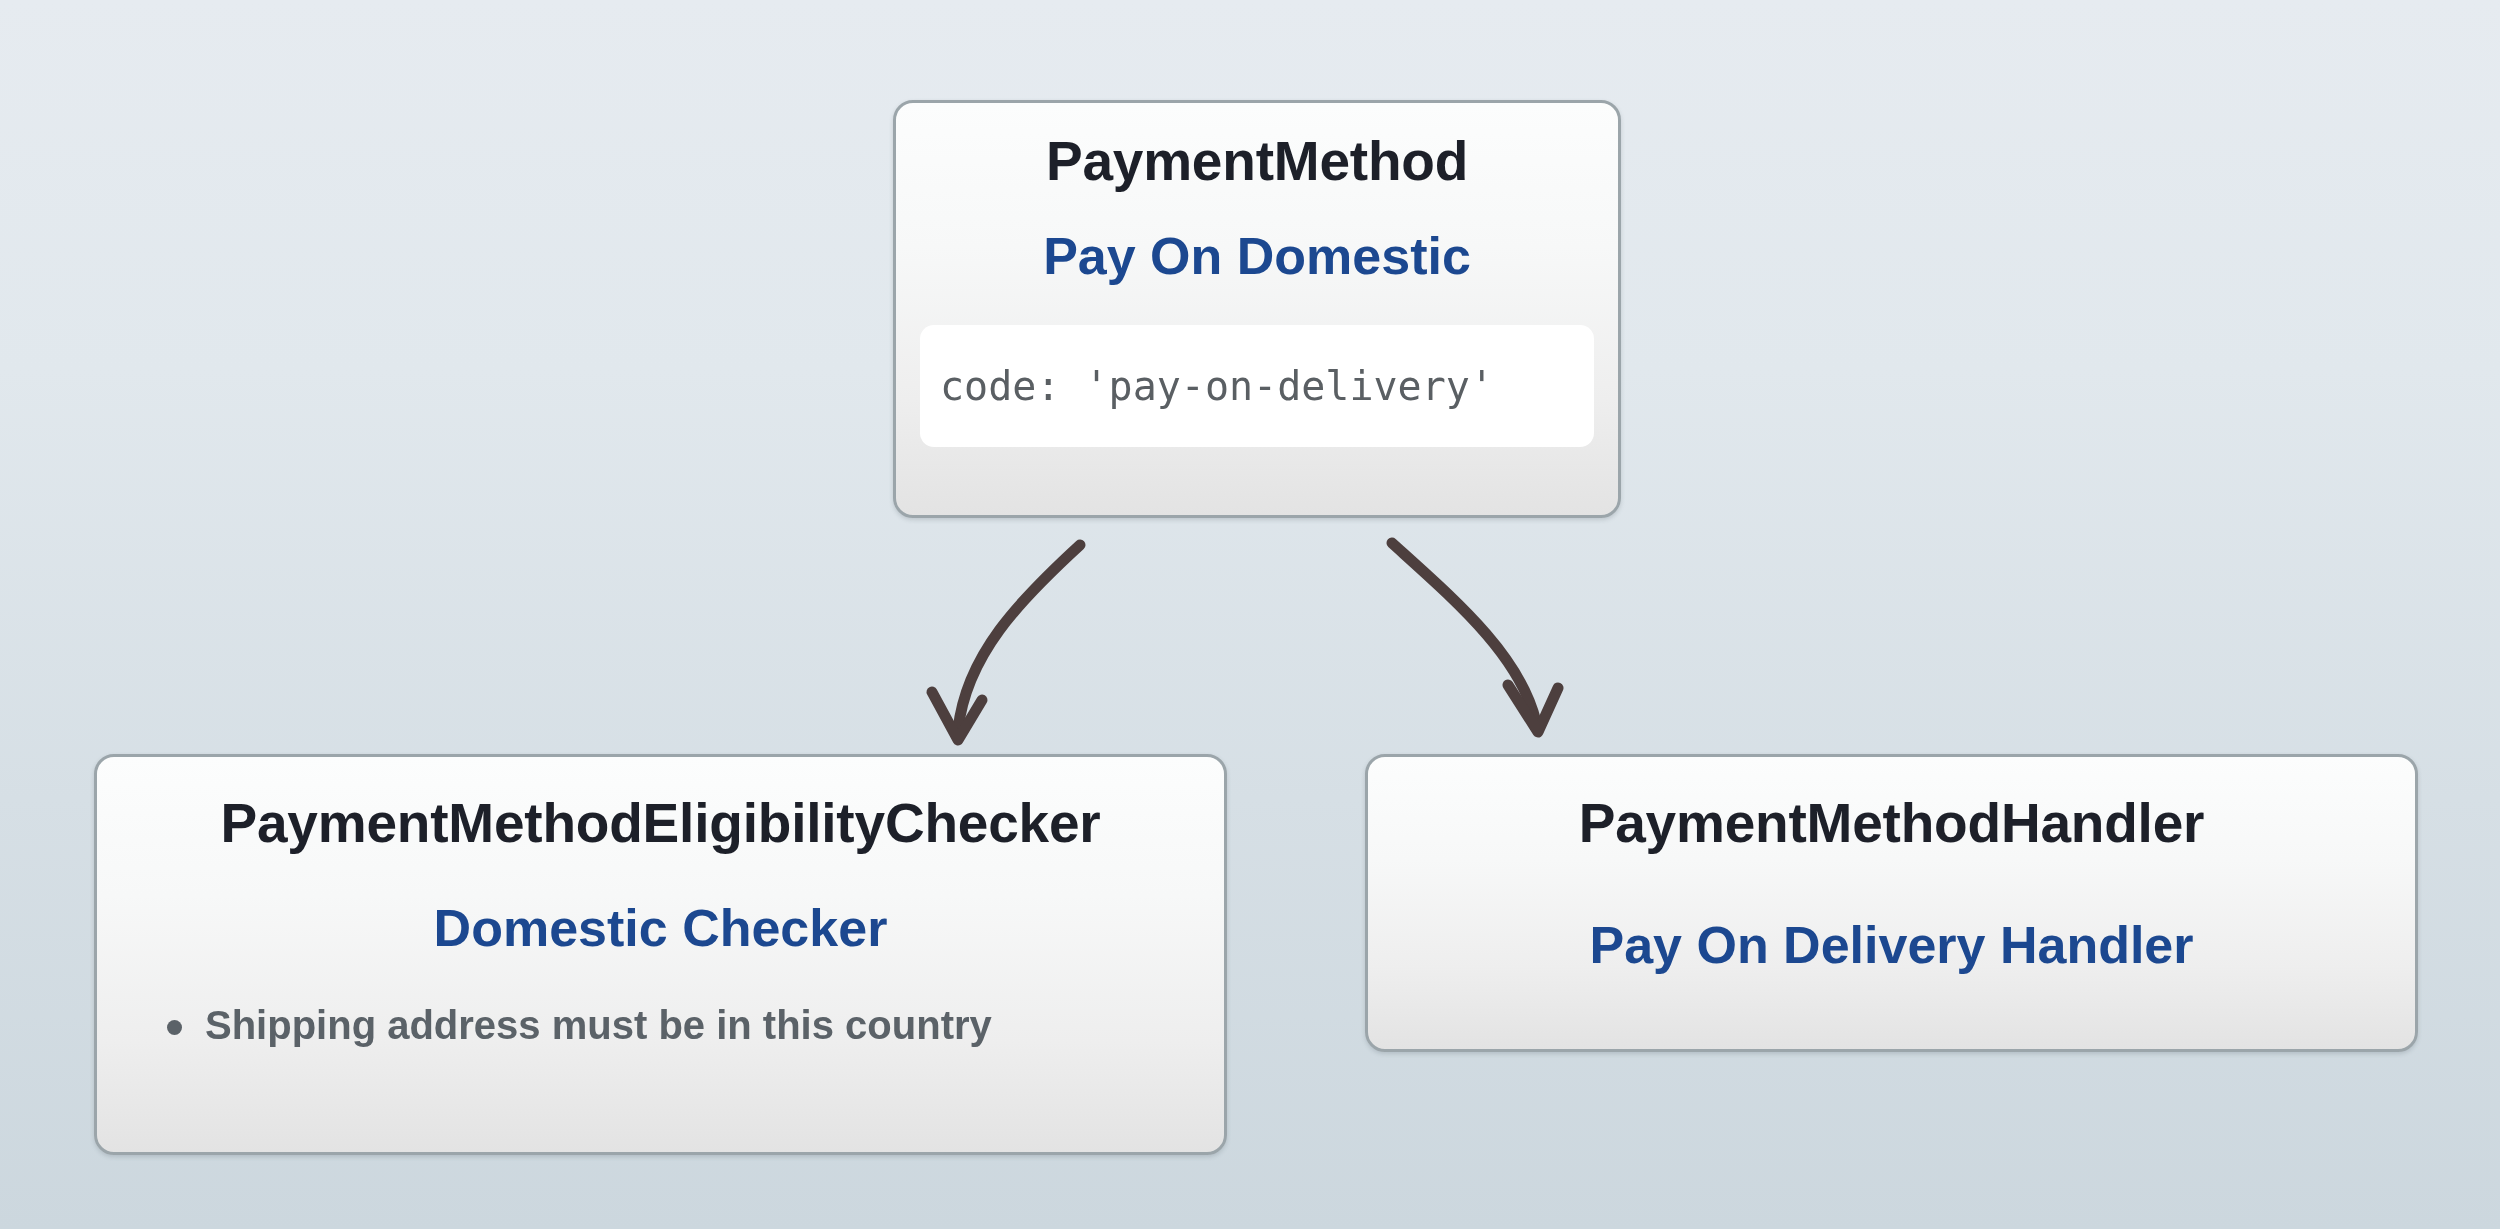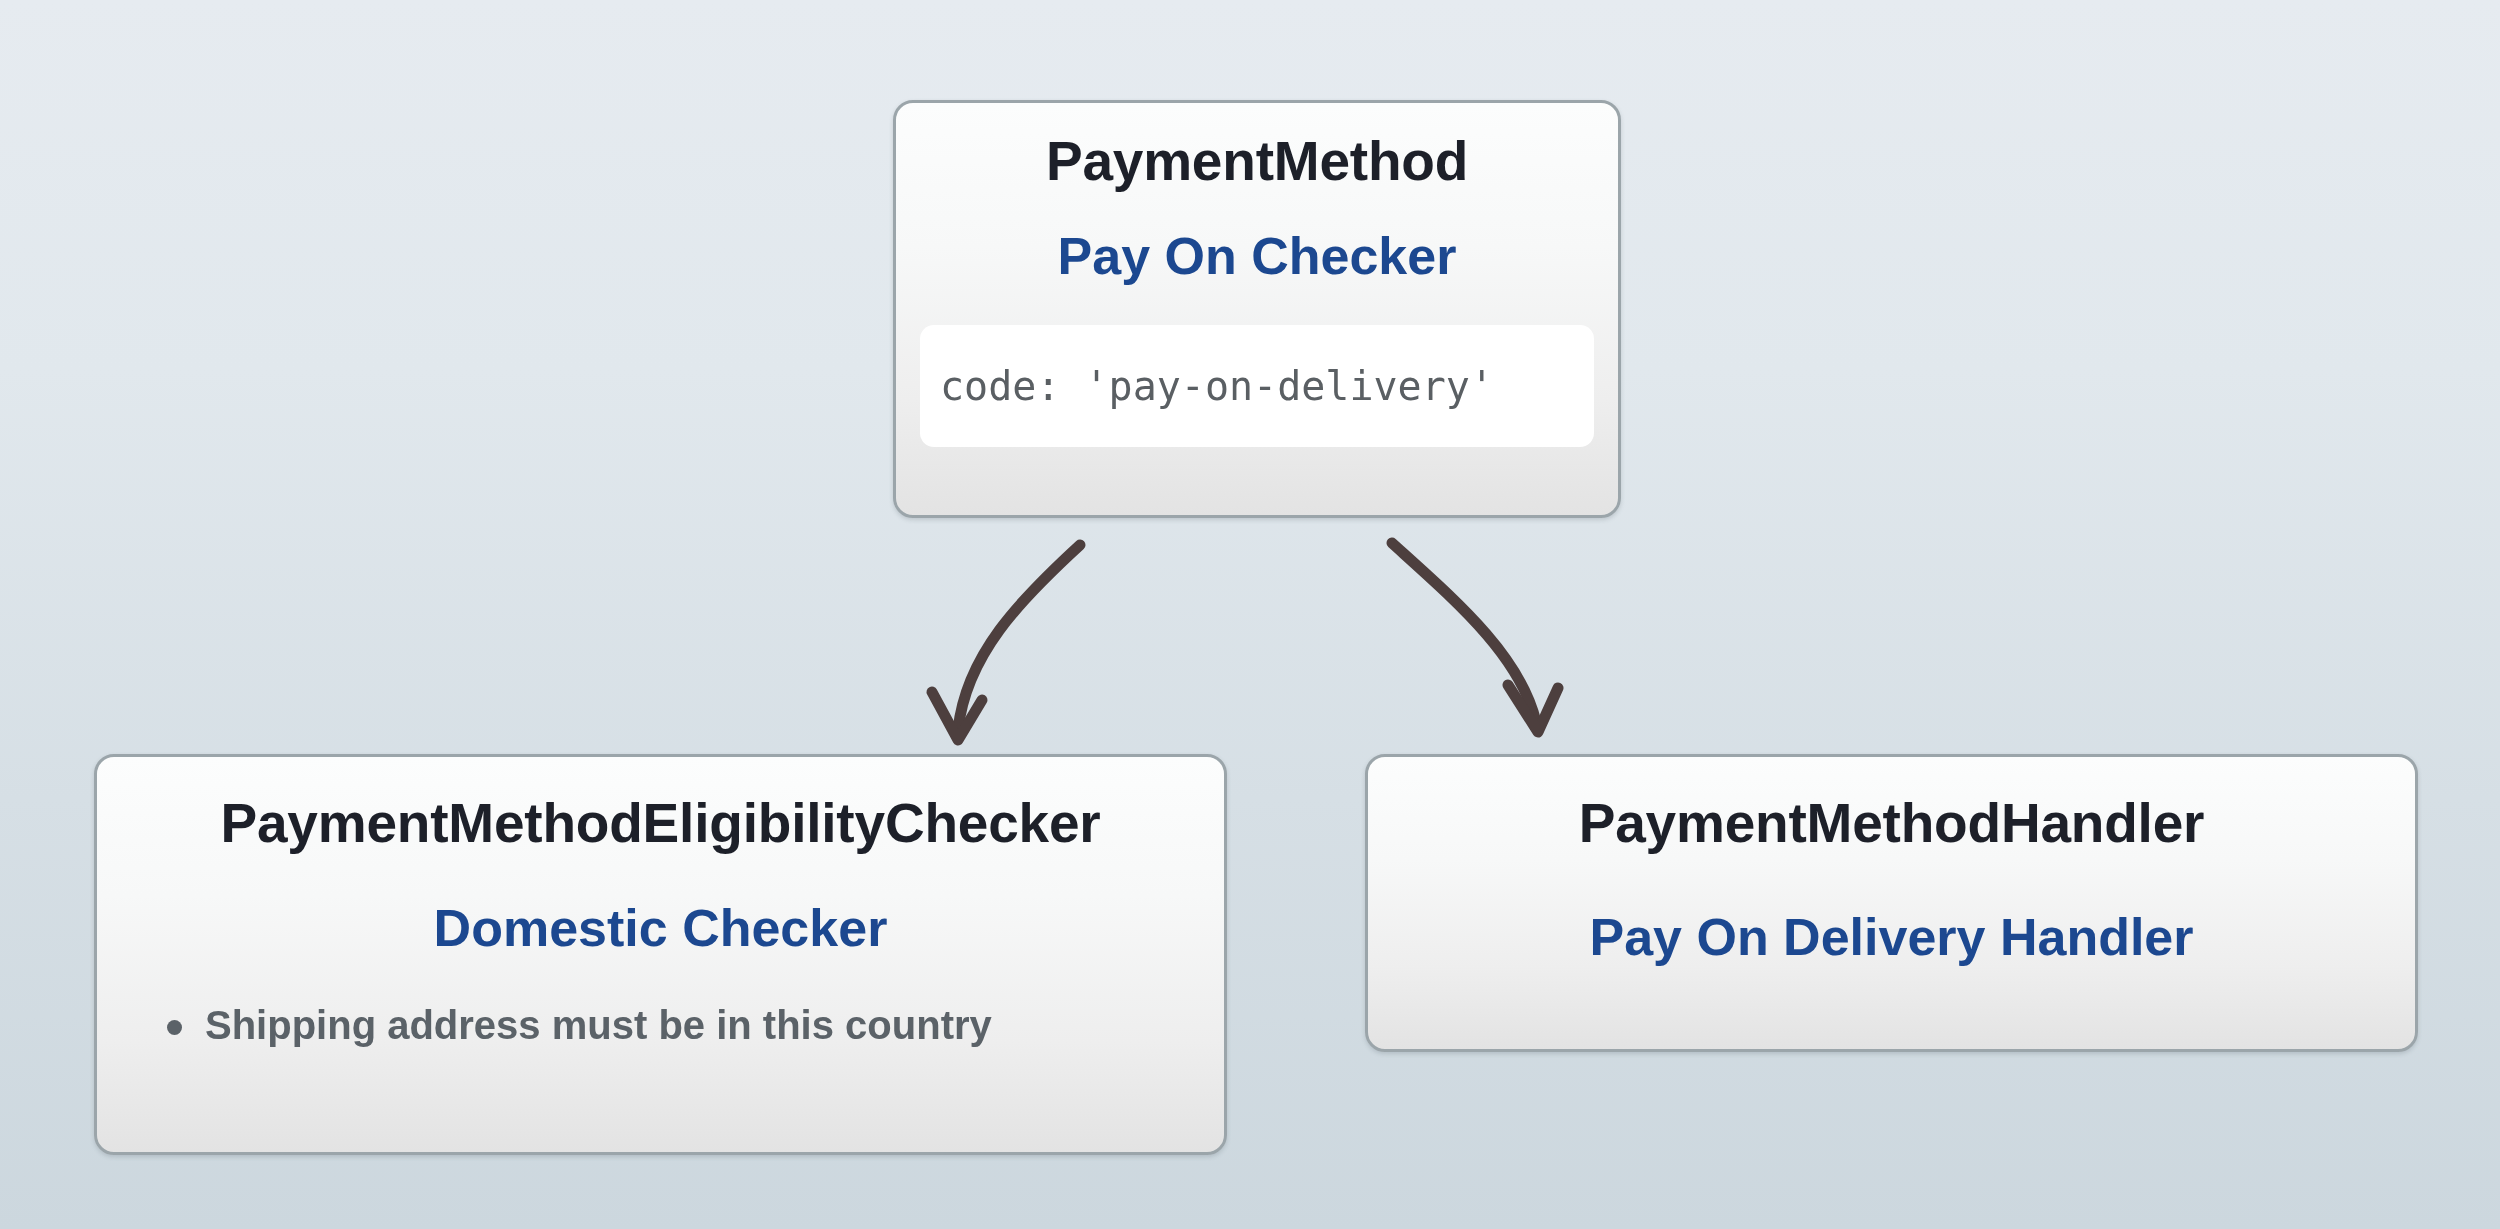--- a/index.html
+++ b/index.html
@@ -127,20 +127,21 @@
     left: 26px; top: 17px;
   }
 
   
   #node-handler {
     left: 1365px;
     top: 754px;
     width: 1053px;
     height: 298px;
     padding: 26px 28px 0 28px;
+    gap: 8px;
   }
   #node-handler .node-title    { font-size: 55px; margin-top: 12px; }
   #node-handler .node-subtitle { font-size: 52px; margin-top: 57px; }
 </style>
 </head>
 <body>
 
 <div id="canvas">
 
   <svg id="connectors" viewBox="0 0 2500 1229" width="2500" height="1229" xmlns="http://www.w3.org/2000/svg">
@@ -149,21 +150,21 @@
       <path d="M 1080 545 C 1020 600, 966 655, 958 730"></path>
       <path d="M 932 692 L 958 740 L 982 700"></path>
 
       <path d="M 1392 543 C 1455 600, 1520 655, 1536 722"></path>
       <path d="M 1508 685 L 1538 732 L 1558 688"></path>
     </g>
   </svg>
 
   <div class="node" id="node-root">
     <div class="node-title">PaymentMethod</div>
-    <div class="node-subtitle">Pay On Checker</div>
+    <div class="node-subtitle">Pay On Domestic</div>
     <div class="code-chip">code: 'pay-on-delivery'</div>
   </div>
 
   <div class="node" id="node-checker">
     <div class="node-title">PaymentMethodEligibilityChecker</div>
     <div class="node-subtitle">Domestic Checker</div>
     <ul class="bullet-list">
       <li class="bullet-item">Shipping address must be in this country</li>
     </ul>
   </div>

